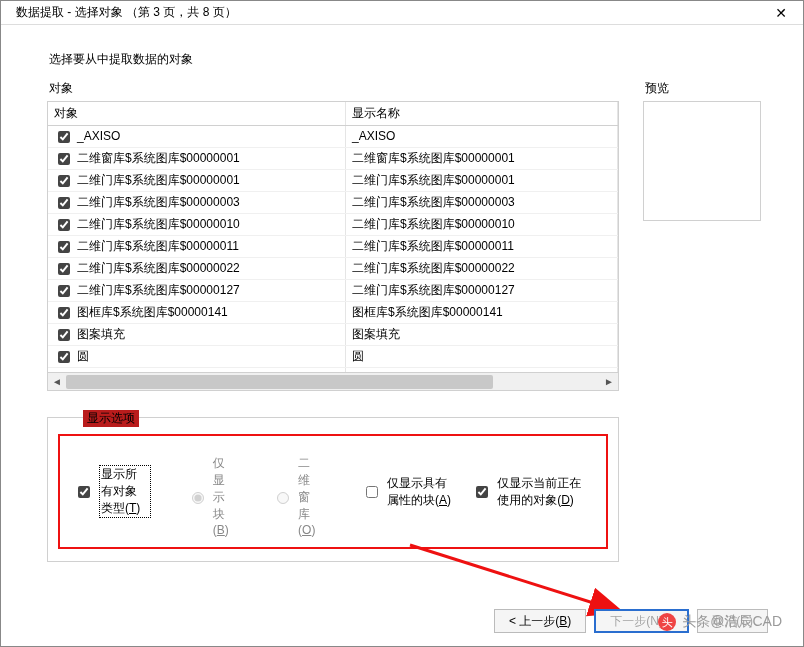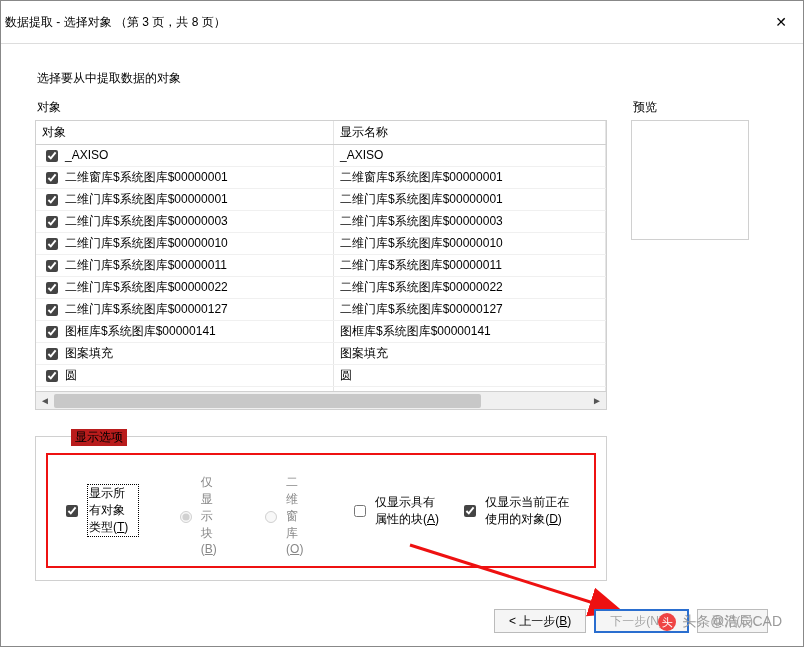--- a/index.html
+++ b/index.html
@@ -10,25 +10,25 @@
     background: #fff;
     color: #000;
     width: 804px;
     height: 647px;
     position: relative;
     overflow: hidden;
   }
   .dialog { width: 804px; height: 647px; border: 1px solid #888; background: #fff; }
   .titlebar {
     display: flex; align-items: center; justify-content: space-between;
-    height: 43px; padding: 0 6px 0 4px; font-size: 12px;
+    height: 24px; padding: 0 6px 0 15px; font-size: 12px;
     border-bottom: 1px solid #ddd;
   }
   .close-icon { width: 32px; text-align: center; font-size: 14px; cursor: pointer; }
-  .content { padding: 18px 36px 10px 34px; }
+  .content { padding: 18px 36px 10px 46px; }
   .section-label { margin: 8px 0 4px 2px; }
   .objects-row { display: flex; gap: 24px; align-items: flex-start; }
   .objects-left { flex: 0 0 572px; }
   .preview { flex: 1; }
   .preview-box { width: 118px; height: 120px; border: 1px solid #d0d0d0; background: #fff; }
 
   .table-wrap { height: 290px; border: 1px solid #d0d0d0; background: #fff; position: relative; overflow: hidden; }
   .thead, .trow { display: flex; }
   .thead { border-bottom: 1px solid #d0d0d0; background: #fff; }
   .th, .td { padding: 3px 6px; border-right: 1px solid #e5e5e5; overflow: hidden; white-space: nowrap; }

